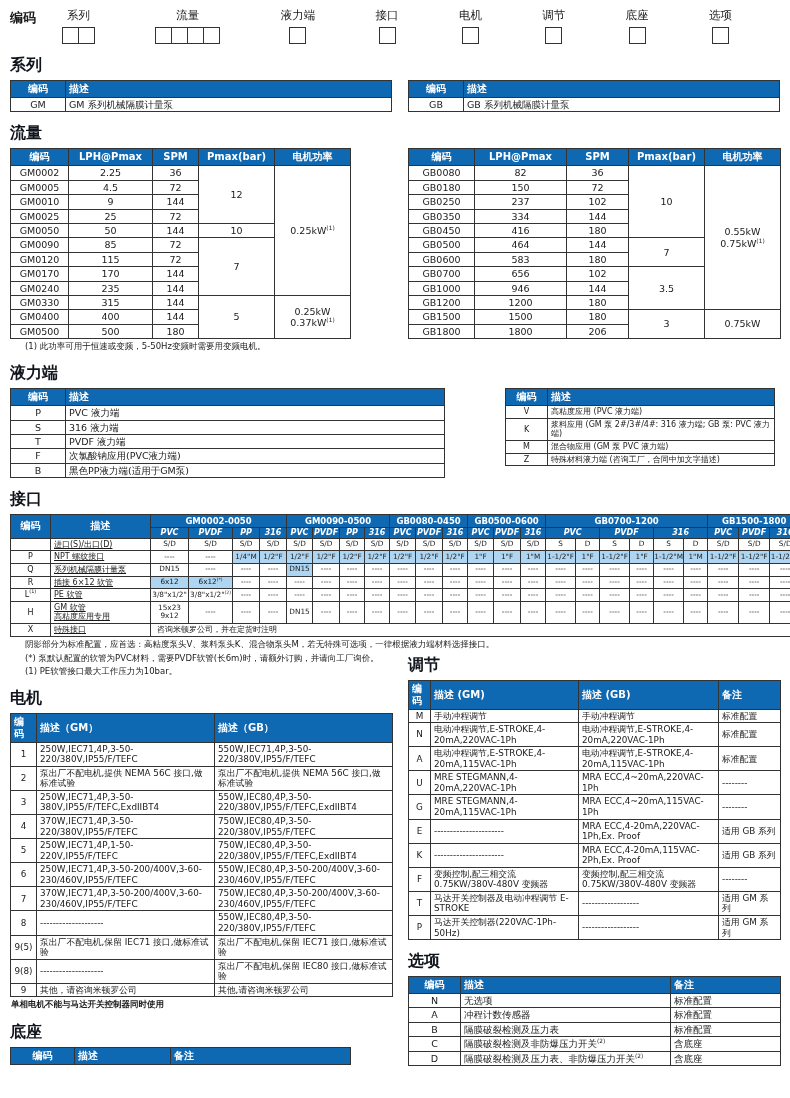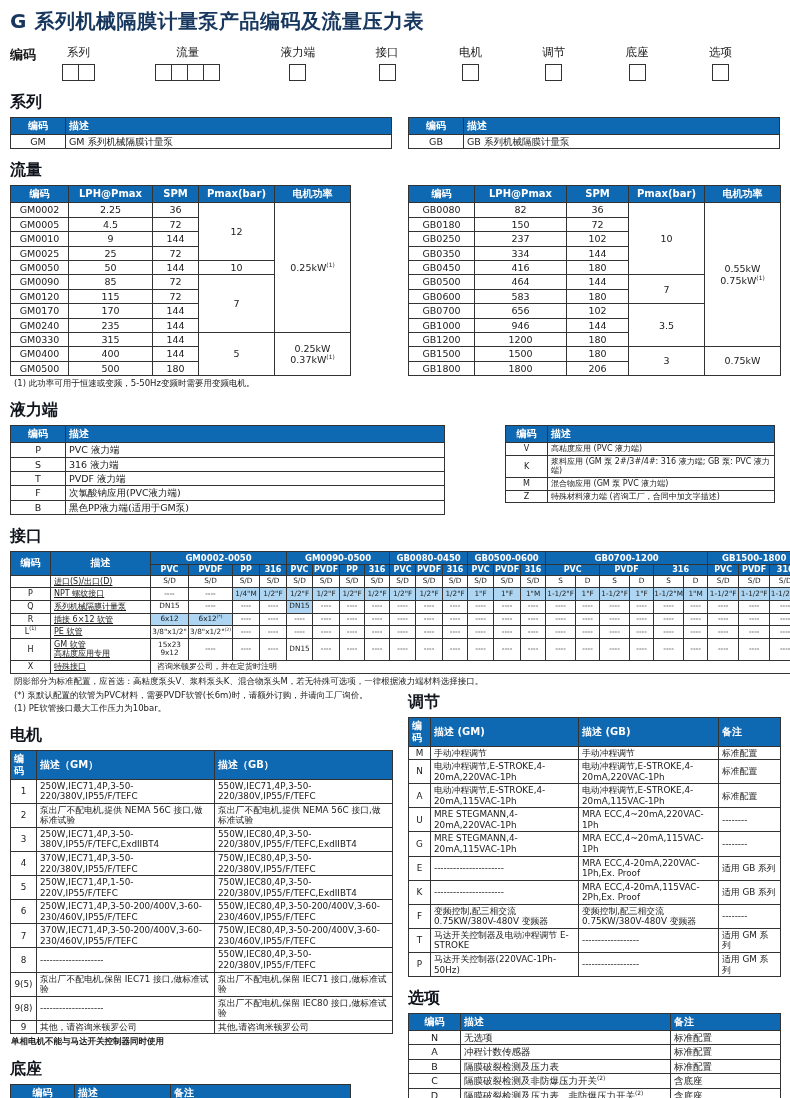--- a/index.html
+++ b/index.html
@@ -36,35 +36,35 @@
 
   
   .t-series{width:100%;}
   .t-series thead th:first-child{text-align:center;}
 
   
   .t-flow{width:100%;}
   .t-flow thead th{text-align:center;}
   .t-flow td{text-align:center;font-size:9.5px;padding:1px 2px;}
   .t-flow td.pw{white-space:pre-line;}
-  .fn{font-size:8.5px;color:#1a1a1a;margin:2px 0 0 4px;line-height:1.3;}
+  .fn{font-size:8.5px;color:#1a1a1a;margin:2px 0 0 15px;line-height:1.3;}
 
   
   .liq-row{display:flex;}
   .liq-l{width:435px;flex:none;}
   .liq-r{width:270px;margin-left:60px;}
   .liq-l table,.liq-r table{width:100%;}
   .liq-r td{font-size:8px;}
   .t-liq thead th:first-child{text-align:center;}
 
   
   .t-itf{width:770px;font-size:7.5px;}
   .t-itf thead th{text-align:center;padding:1px 0;}
   .t-itf th.g-lab{font-size:8.5px;}
-  .t-itf th.mat{font-size:8px;padding:0;}
+  .t-itf th.mat{font-size:8px;padding:0;font-style:italic;}
   .t-itf td{font-size:7.3px;text-align:center;padding:1px 0;white-space:nowrap;}
   .t-itf td.code{font-size:8px;}
   .t-itf td.desc{font-size:8px;text-align:left;white-space:normal;padding:1px 3px;text-decoration:underline;}
   .t-itf td.hl{background:#AED6F2;}
   .t-itf td.spanx{text-align:left;padding-left:6px;font-size:8px;}
 
   
   .t-motor{width:382px;}
   .t-motor td{font-size:8.8px;}
   .t-adjust{width:372px;}
@@ -75,21 +75,20 @@
   .t-base{width:340px;}
   .t-base thead th:first-child{text-align:center;}
   .t-options{width:372px;}
   .t-options thead th:first-child{text-align:center;}
 </style>
 </head>
 <body>
 
 <div class="page">
 
-  <div class="title">G 系列机械隔膜计量泵产品编码及流量压力表</div>
 
   <div class="coding">
     <span class="coding-label">编码</span>
     <div class="coding-groups" id="coding-groups">
         <div class="code-group">
           <div class="code-label">系列</div>
           <div class="code-boxes">
             <span class="code-box"></span>
             <span class="code-box"></span>
           </div>

